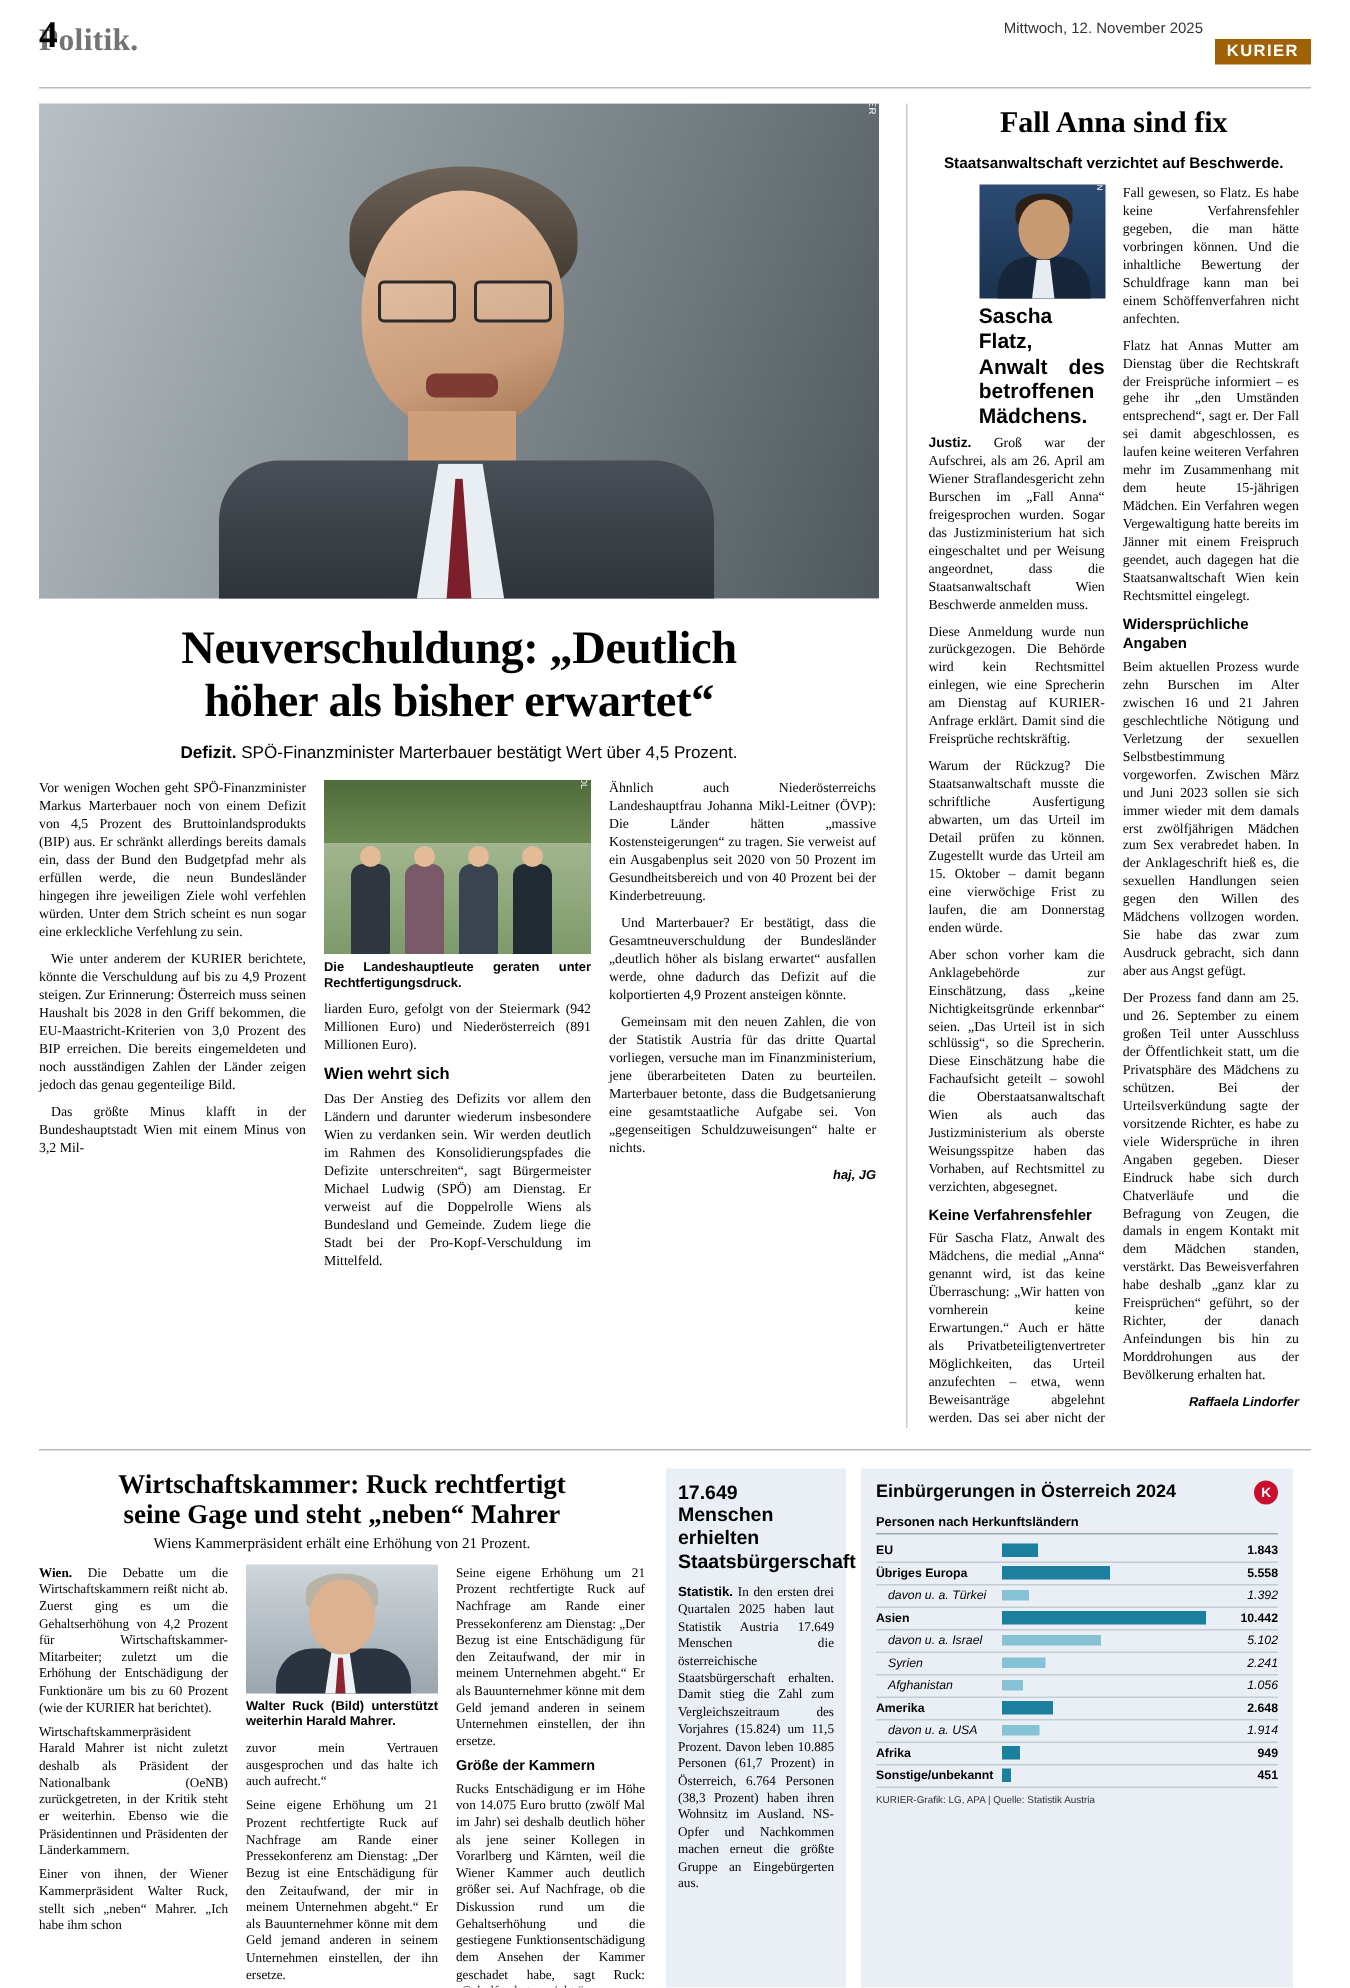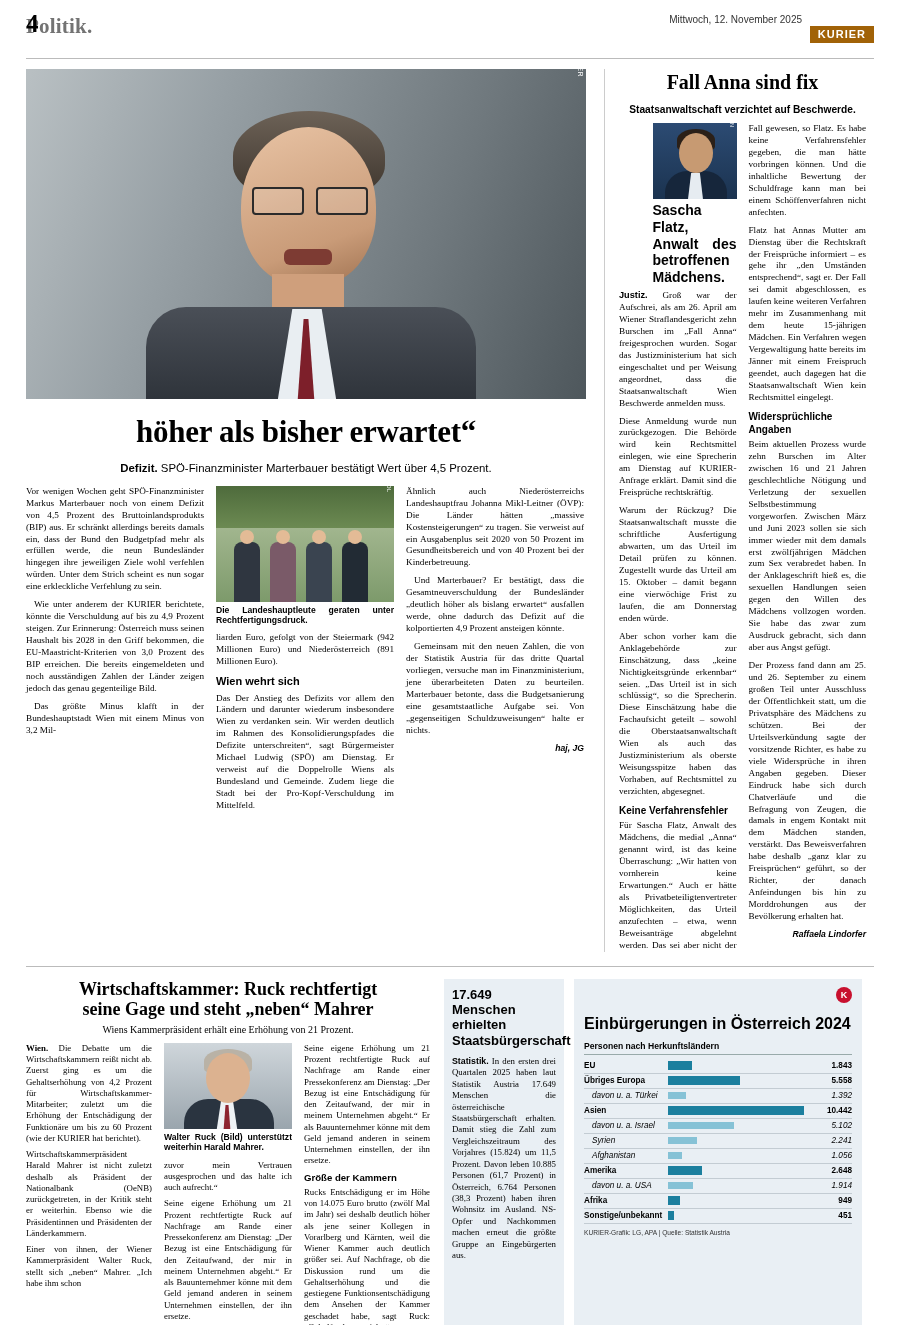--- a/index.html
+++ b/index.html
@@ -110,21 +110,21 @@
   .rk-tie { position:absolute; left:58px; top:62px; width:10px; height:26px; background:#8d2430; clip-path:polygon(35% 0,65% 0,85% 100%,15% 100%); }
 
   
   .statbox { width:120px; background:#e9eff4; padding:8px; }
   .stat-title { font-family:"Liberation Sans",sans-serif; font-weight:bold; font-size:13px; line-height:1.18; }
   .stat-body { font-size:8.8px; line-height:1.3; text-align:justify; margin-top:8px; }
   .stat-body b { font-family:"Liberation Sans",sans-serif; }
 
   
   .chartbox { width:288px; background:#e9eff4; padding:8px 10px 6px 10px; position:relative; }
-  .chart-title { font-family:"Liberation Sans",sans-serif; font-weight:bold; font-size:16px;margin-top:28px; }
+  .chart-title { font-family:"Liberation Sans",sans-serif; font-weight:bold; font-size:12px; }
   .chart-k { position:absolute; right:10px; top:8px; width:16px; height:16px; border-radius:50%; background:#c8102e; color:#fff;
     font-family:"Liberation Sans",sans-serif; font-weight:bold; font-size:9px; text-align:center; line-height:16px; }
   .chart-sub { font-family:"Liberation Sans",sans-serif; font-weight:bold; font-size:8.6px; margin:8px 0 4px 0; border-bottom:1px solid #9aa; padding-bottom:3px;}
   .crow { display:flex; align-items:center; height:15px; border-bottom:1px solid #c3ccd3; font-family:"Liberation Sans",sans-serif; }
   .crow .lbl { width:84px; font-size:8.2px; font-weight:bold; }
   .crow.sub .lbl { font-weight:normal; font-style:italic; padding-left:8px; }
   .crow .barzone { flex:1; position:relative; height:9px; }
   .crow .bar { position:absolute; left:0; top:0; height:9px; background:#1b7f9e; }
   .crow.sub .bar { background:#86c2d6; height:7px; top:1px; }
   .crow .val { width:48px; text-align:right; font-size:8.2px; font-weight:bold; }
@@ -156,20 +156,21 @@
           <div class="ph-mouth"></div>
           <div class="ph-neck"></div>
           <div class="ph-body"></div>
           <div class="ph-shirt"></div>
           <div class="ph-tie"></div>
           <div class="photo-credit">APA/ROLAND SCHLAGER</div>
         </div>
       </div>
 
       <div class="headline">
+        <div>Neuverschuldung: „Deutlich</div>
         <div>höher als bisher erwartet“</div>
       </div>
       <div class="subhead">
         <b>Defizit.</b><span> SPÖ-Finanzminister Marterbauer bestätigt Wert über 4,5 Prozent.</span>
       </div>
 
       <div class="art-cols">
         <div class="col">
           <p>Vor wenigen Wochen geht SPÖ-Finanzminister Markus Marterbauer noch von einem Defizit von 4,5 Prozent des Bruttoinlandsprodukts (BIP) aus. Er schränkt allerdings bereits damals ein, dass der Bund den Budgetpfad mehr als erfüllen werde, die neun Bundesländer hingegen ihre jeweiligen Ziele wohl verfehlen würden. Unter dem Strich scheint es nun sogar eine erkleckliche Verfehlung zu sein.</p>
           <p class="ind">Wie unter anderem der KURIER berichtete, könnte die Verschuldung auf bis zu 4,9 Prozent steigen. Zur Erinnerung: Österreich muss seinen Haushalt bis 2028 in den Griff bekommen, die EU-Maastricht-Kriterien von 3,0 Prozent des BIP erreichen. Die bereits eingemeldeten und noch ausständigen Zahlen der Länder zeigen jedoch das genau gegenteilige Bild.</p>

